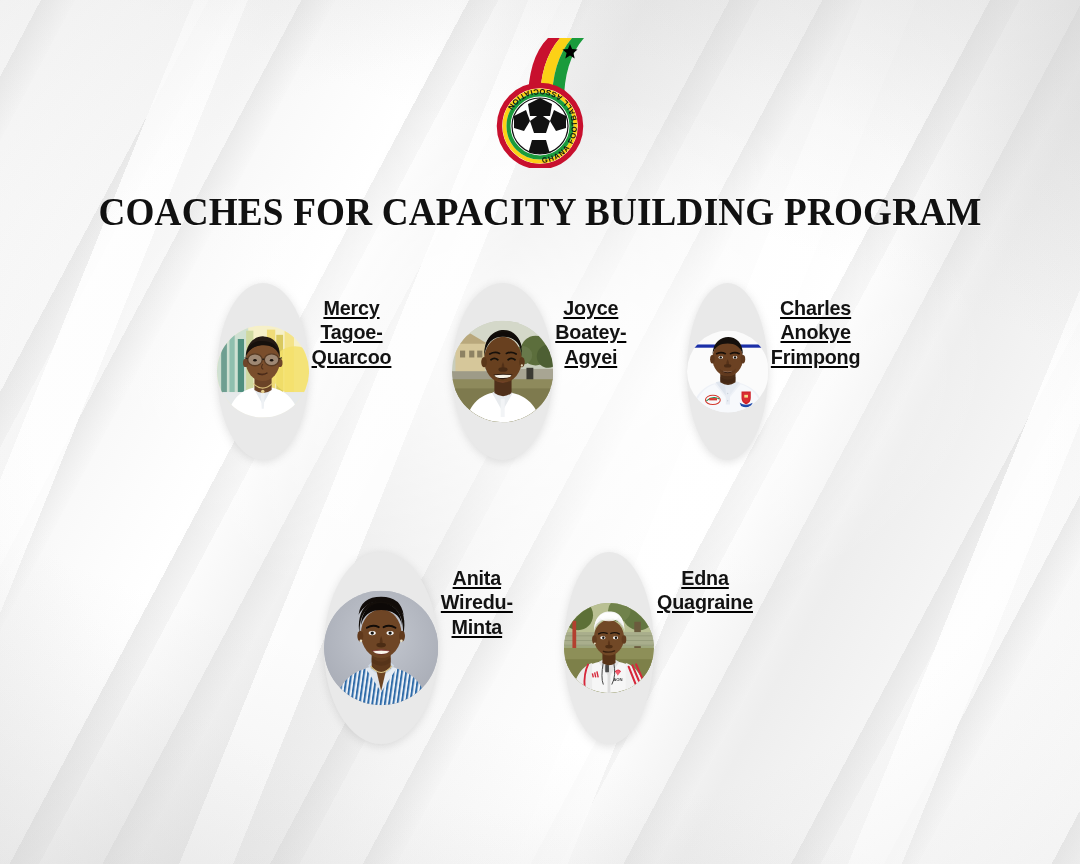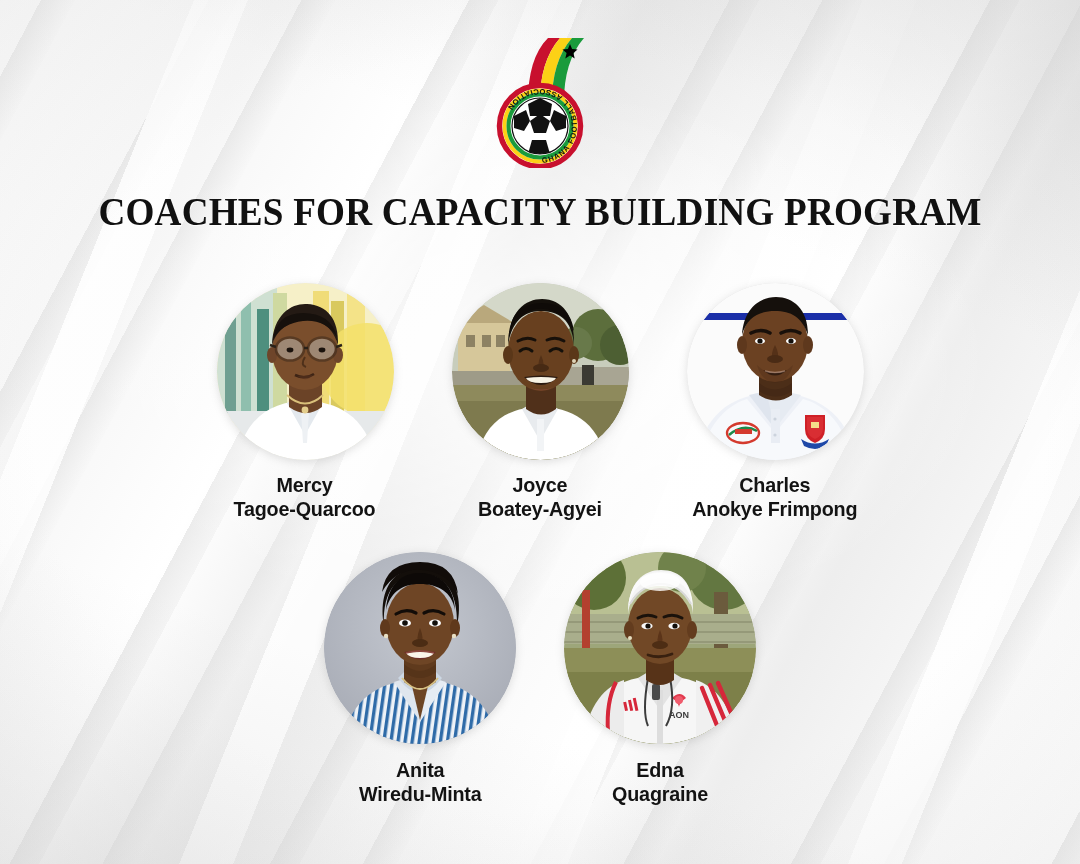--- a/index.html
+++ b/index.html
@@ -85,21 +85,21 @@
   }
 
   
   .row {
     position:absolute; left:0; right:0;
     display:flex; justify-content:center;
   }
   .row-1 { top:283px; gap:58px; }
   .row-2 { top:552px; gap:48px; }
 
-  .person { width:177px; display:flex; flex-direction:column; align-items:center; }
+  .person { width:177px; display:flex; align-items:flex-start;text-decoration:underline; }
   .person.r2 { width:192px; }
 
   .avatar {
     width:177px; height:177px;
     border-radius:50%;
     overflow:hidden;
     position:relative;
     background:#e9e9e9;
     box-shadow:0 2px 9px rgba(120,120,120,.22);
   }

